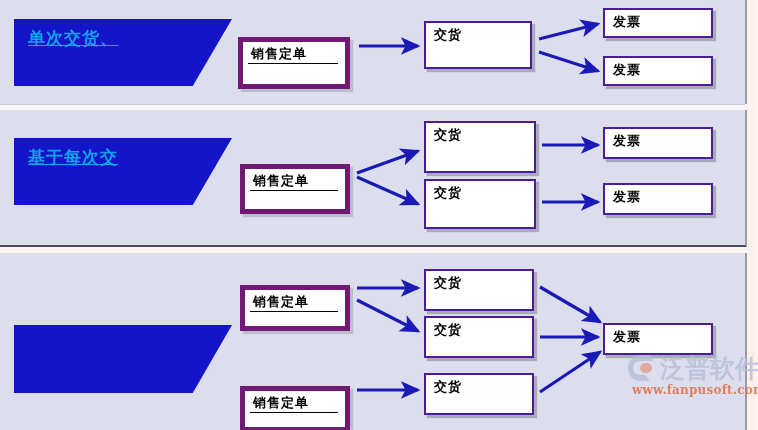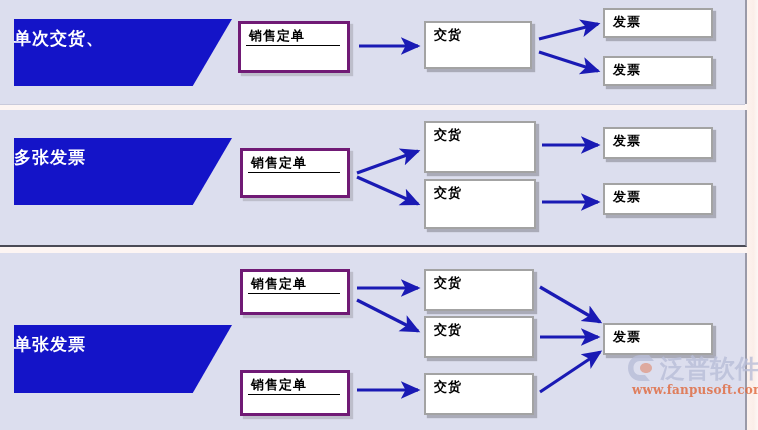--- a/index.html
+++ b/index.html
@@ -39,47 +39,49 @@
   .panel.p1:after {
     content:"";
     position:absolute; left:0; bottom:-1px; width:100%; height:1px;
     background:#c9cadb;
   }
 
   
   .banner {
     position: absolute;
     background: #1414c8;
-    color: #ffffff;
+    color: #0ea5e9;
     font-size: 17px;
     line-height: 25px;
     font-weight: bold;
     letter-spacing: 1px;
-    padding: 7px 0 7px 0;
+    padding: 7px 0 7px 14px;
     box-sizing: border-box;
     box-shadow: 2px 2px 0 rgba(255,255,255,0.85);
+    text-decoration: underline;
   }
   .banner .ln { display:block; white-space: nowrap; }
 
   
   .box {
     position: absolute;
     background: #ffffff;
     box-sizing: border-box;
     font-size: 13px;
     color: #000;
     font-weight: bold;
   }
   .box.thick {
-    border: 2px solid #a3a3a3;
+    border: 2px solid #4c1d95;
     box-shadow: 3px 3px 1px rgba(130,130,140,0.55);
   }
   .box.thin {
-    border: 3px solid #701a75;
+    border: 5px solid #701a75;
     box-shadow: 3px 3px 1px rgba(150,150,160,0.45);
+    margin-top: 16px;
   }
   .box .lbl {
     position: absolute;
     left: 8px;
     top: 3px;
     white-space: nowrap;
     font-size: 13px;
     letter-spacing: 1px;
   }
   .box.order .uline {
@@ -162,21 +164,21 @@
 
     <div class="box thick" style="left:603px; top:56px; width:110px; height:30px;">
       <span class="lbl">发票</span>
     </div>
   </div>
 
   <div class="panel p2">
 
     <div class="banner" style="left:14px; top:28px; width:218px; height:67px;
                 clip-path: polygon(0 0, 100% 0, 82% 100%, 0 100%);">
-      <span class="ln">多张发票</span>
+      <span class="ln">基于每次交</span>
     </div>
 
     <div class="box thin order" style="left:240px; top:38px; width:110px; height:50px;">
       <span class="lbl">销售定单</span>
       <span class="uline"></span>
     </div>
 
     <div class="box thick" style="left:424px; top:11px; width:112px; height:52px;">
       <span class="lbl">交货</span>
     </div>
@@ -191,21 +193,20 @@
 
     <div class="box thick" style="left:603px; top:73px; width:110px; height:32px;">
       <span class="lbl">发票</span>
     </div>
   </div>
 
   <div class="panel p3">
 
     <div class="banner" style="left:14px; top:72px; width:218px; height:68px;
                 clip-path: polygon(0 0, 100% 0, 82% 100%, 0 100%);">
-      <span class="ln">单张发票</span>
     </div>
 
     <div class="box thin order" style="left:240px; top:16px; width:110px; height:46px;">
       <span class="lbl">销售定单</span>
       <span class="uline"></span>
     </div>
 
     <div class="box thin order" style="left:240px; top:117px; width:110px; height:46px;">
       <span class="lbl">销售定单</span>
       <span class="uline"></span>

